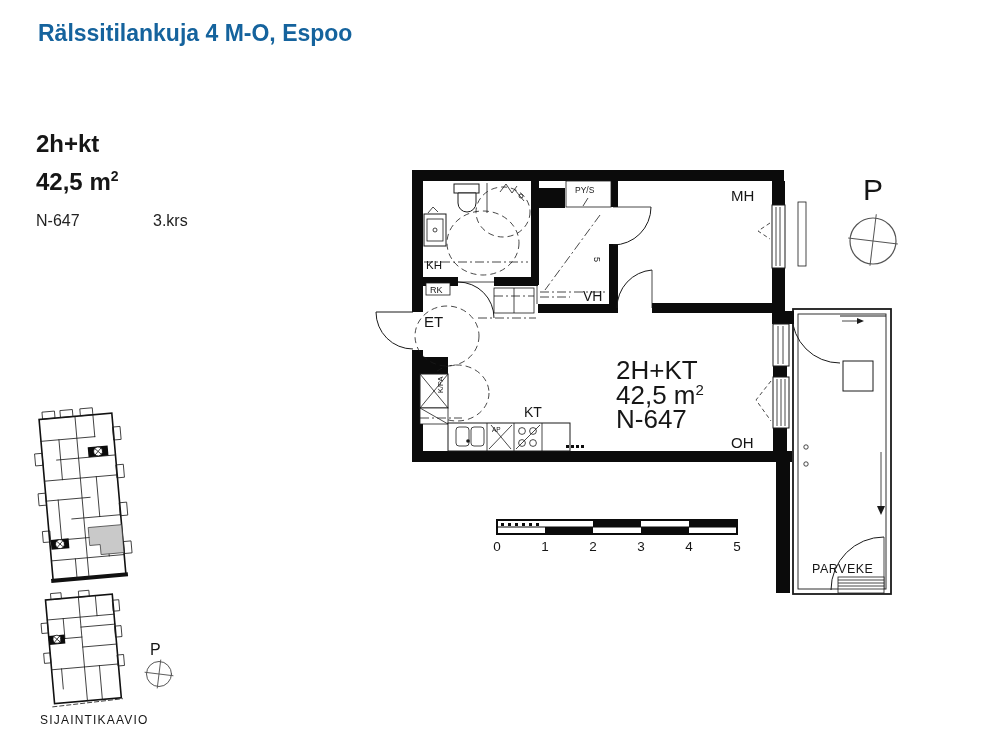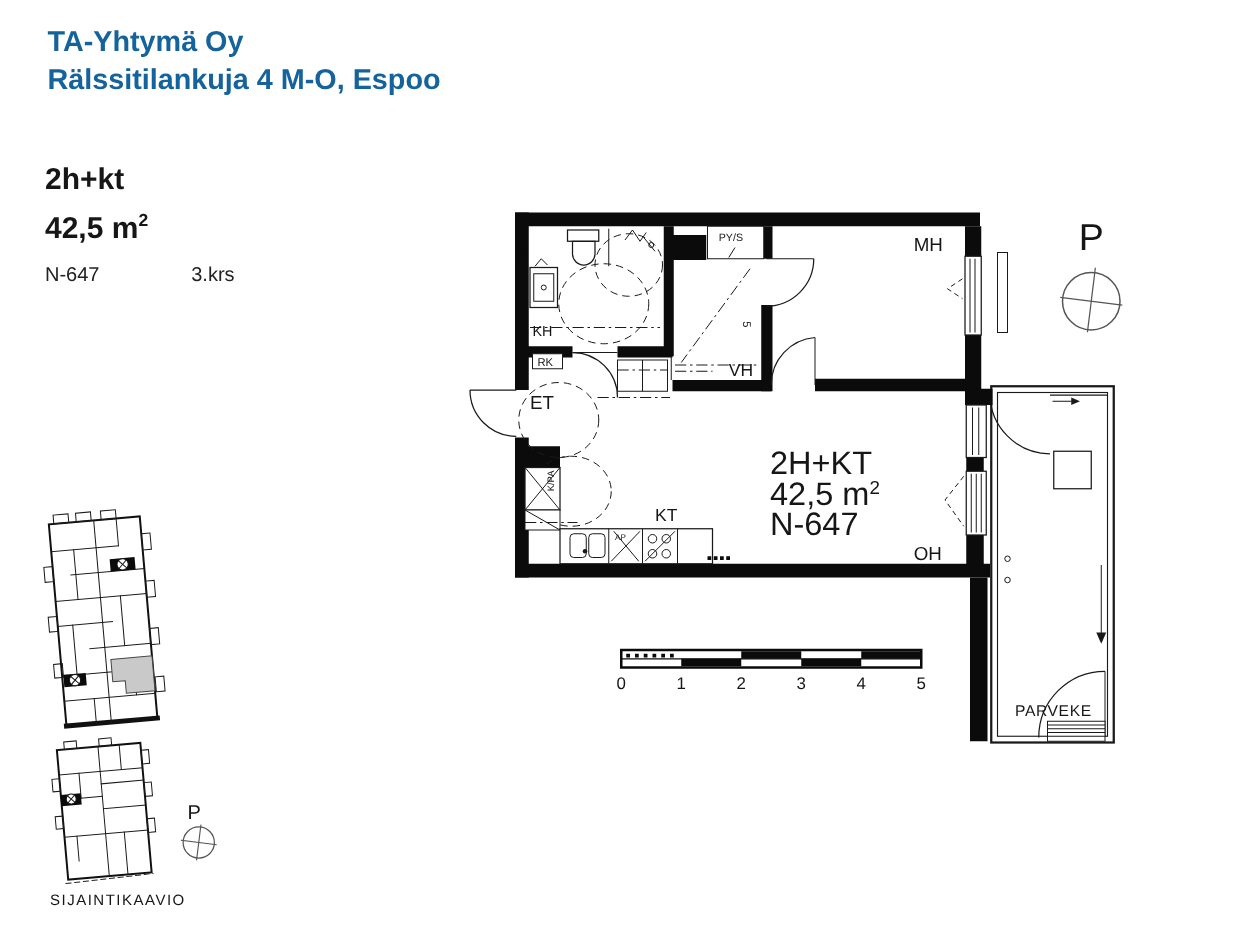--- a/index.html
+++ b/index.html
@@ -21,21 +21,20 @@
   .wfill{fill:#ffffff;}
   .dash{stroke-dasharray:6 4;}
   .dash2{stroke-dasharray:4 3;}
   .dashdot{stroke-dasharray:9 3 2 3;}
   .gray{stroke:#555;}
 </style>
 </head>
 <body>
 
 <div class="hdr">
-  <div>TA-Yhtymä Oy</div>
   <div>Rälssitilankuja 4 M-O, Espoo</div>
 </div>
 
 <div class="apt">
   <div>2h+kt</div>
   <div><span>42,5 m</span><sup>2</sup></div>
 </div>
 
 <div class="meta">
   <span class="unit">N-647</span>

